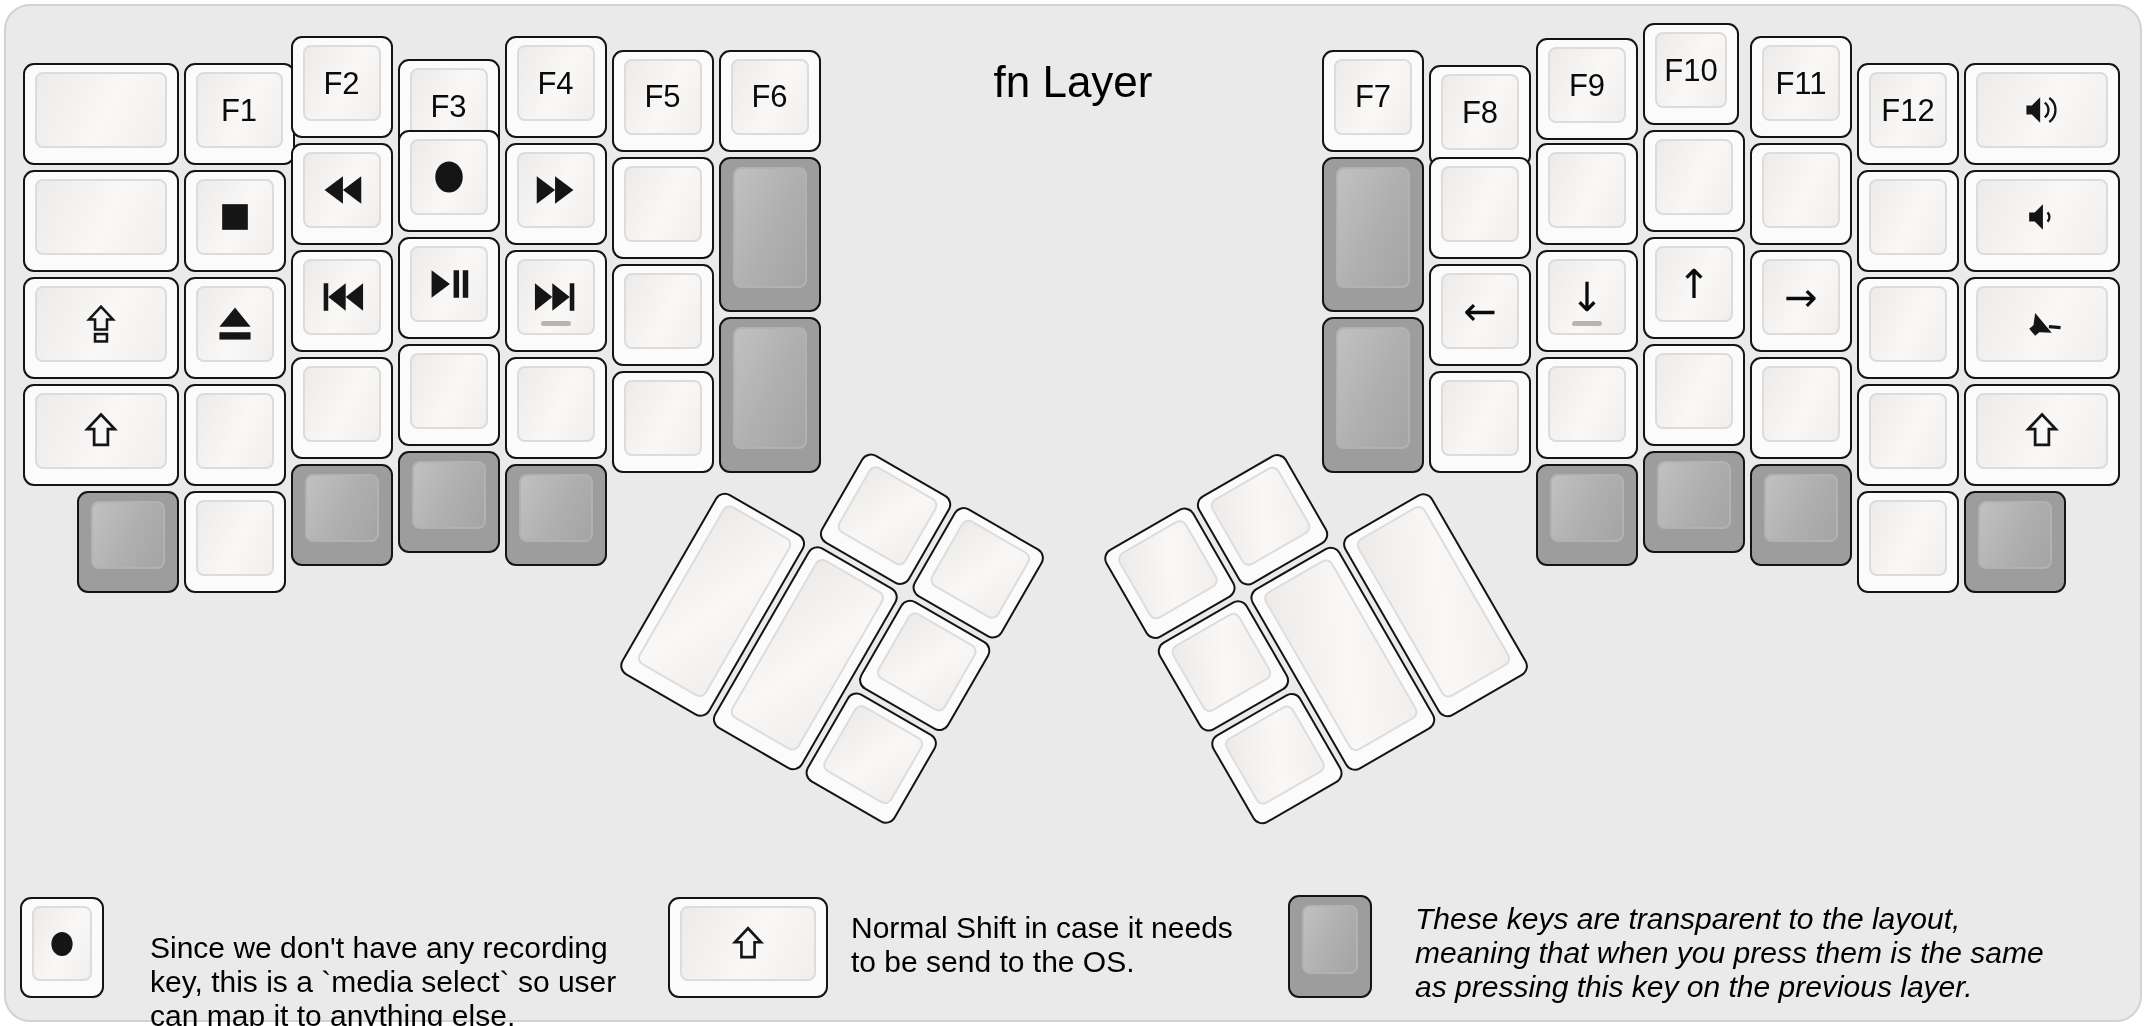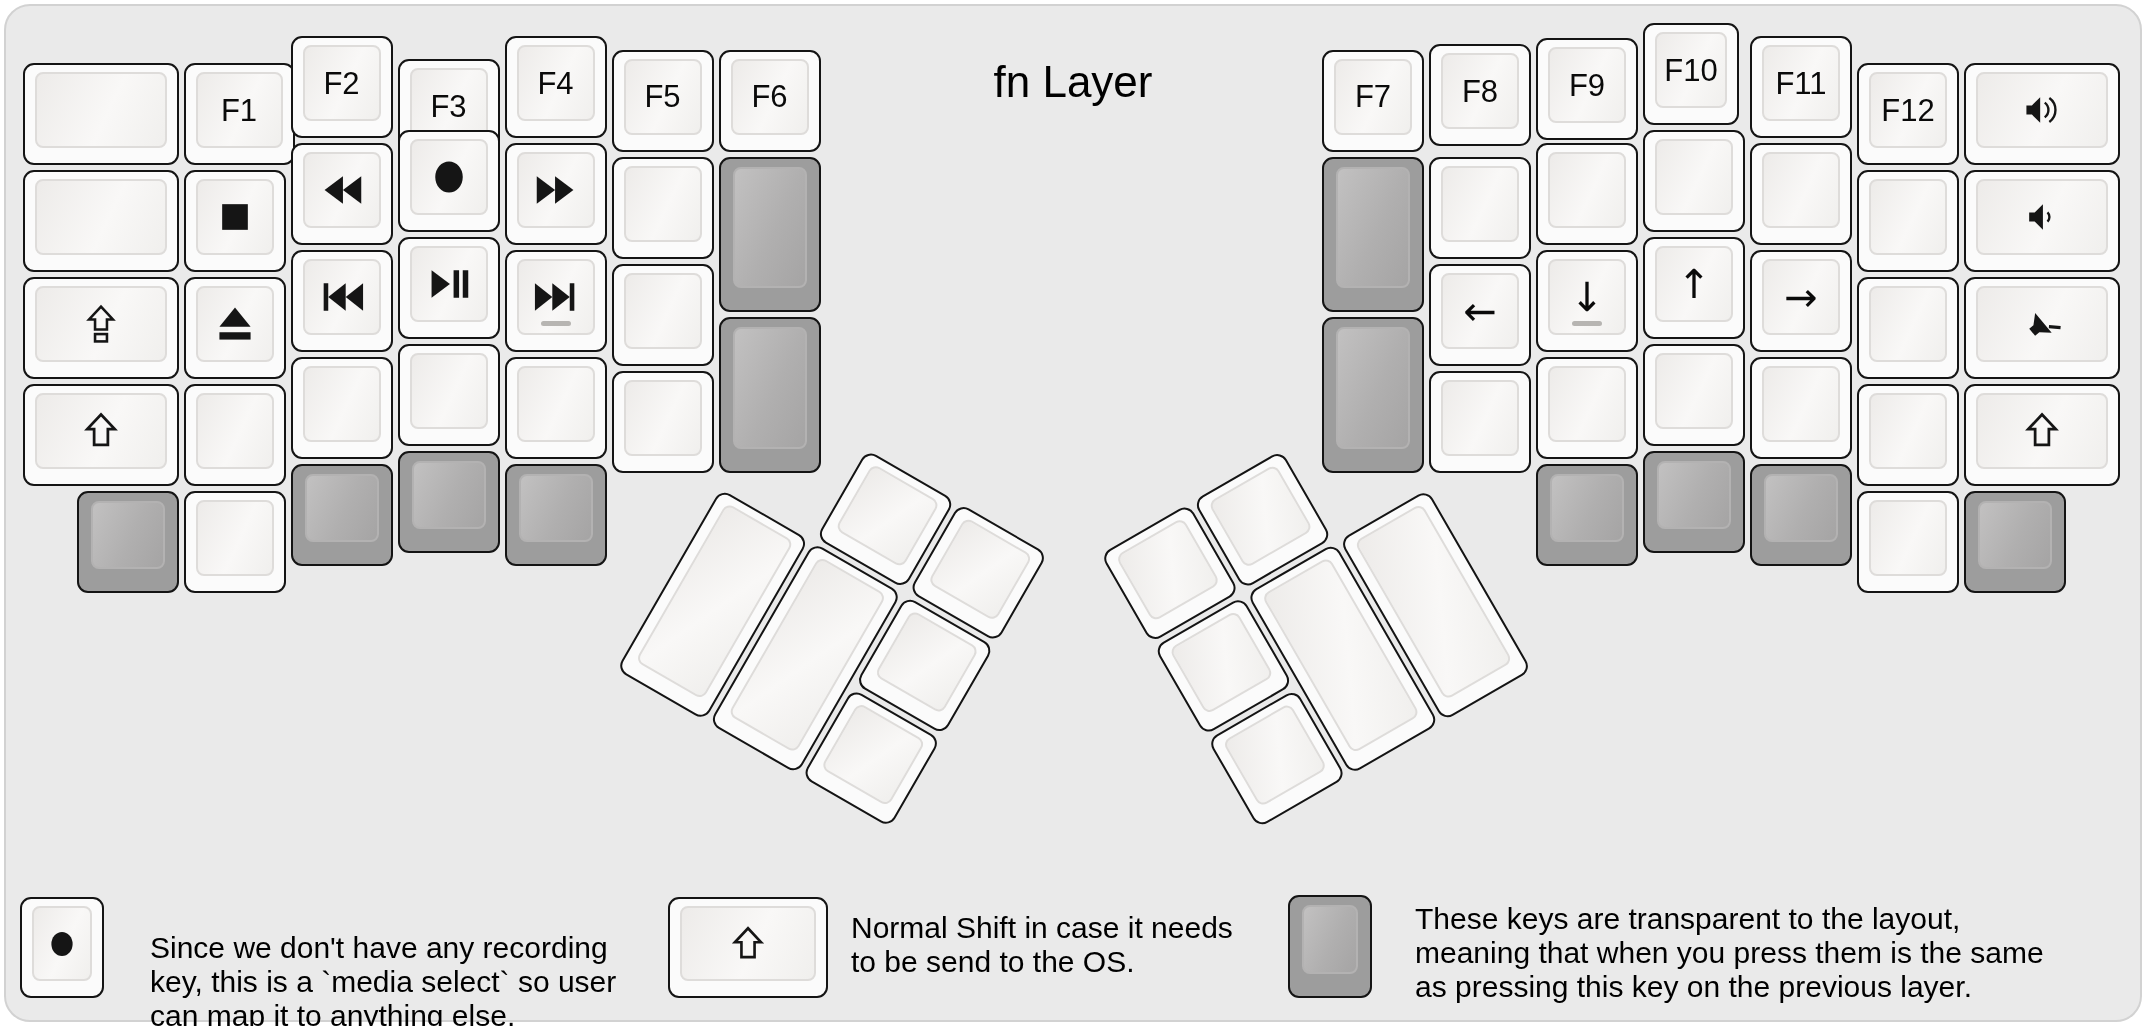--- a/index.html
+++ b/index.html
@@ -35,21 +35,21 @@
     position:absolute;left:50%;transform:translateX(-50%);bottom:7px;
     width:30px;height:5px;border-radius:3px;background:#b7b5b2;
   }
   .title{
     position:absolute;left:0;top:57px;width:2146px;text-align:center;
     font-size:44px;color:#000;
   }
   .legend-text{position:absolute;font-size:30px;line-height:34px;color:#000;}
   #legend-text-0{left:150px;top:931px;}
   #legend-text-1{left:851px;top:911px;}
-  #legend-text-2{left:1415px;top:902px;}
+  #legend-text-2{left:1415px;top:902px;font-style:italic;}
 </style>
 </head>
 <body>
 
 <div class="panel" style="background: rgb(234, 234, 234);"></div>
 <div class="board">
   <div class="title">fn Layer</div>
 
   <div class="legend-text" id="legend-text-0">
     <div>Since we don't have any recording</div>
@@ -231,21 +231,21 @@
         <div class="ktop">
           <span class="klabel">F7</span>
         </div>
       </div>
       <div class="key gray" style="left: 2px; top: 135.75px; width: 102px; height: 155.5px;">
         <div class="ktop"></div>
       </div>
       <div class="key gray" style="left: 2px; top: 296.25px; width: 102px; height: 155.5px;">
         <div class="ktop"></div>
       </div>
-      <div class="key" style="left: 109px; top: 23px; width: 102px; height: 102px;">
+      <div class="key" style="left: 109px; top: 44px; width: 102px; height: 102px;">
         <div class="ktop">
           <span class="klabel">F8</span>
         </div>
       </div>
       <div class="key" style="left: 109px; top: 135.75px; width: 102px; height: 102px;">
         <div class="ktop"></div>
       </div>
       <div class="key" style="left: 109px; top: 242.75px; width: 102px; height: 102px;">
         <div class="ktop">
           <span class="arrow-label">←</span>

